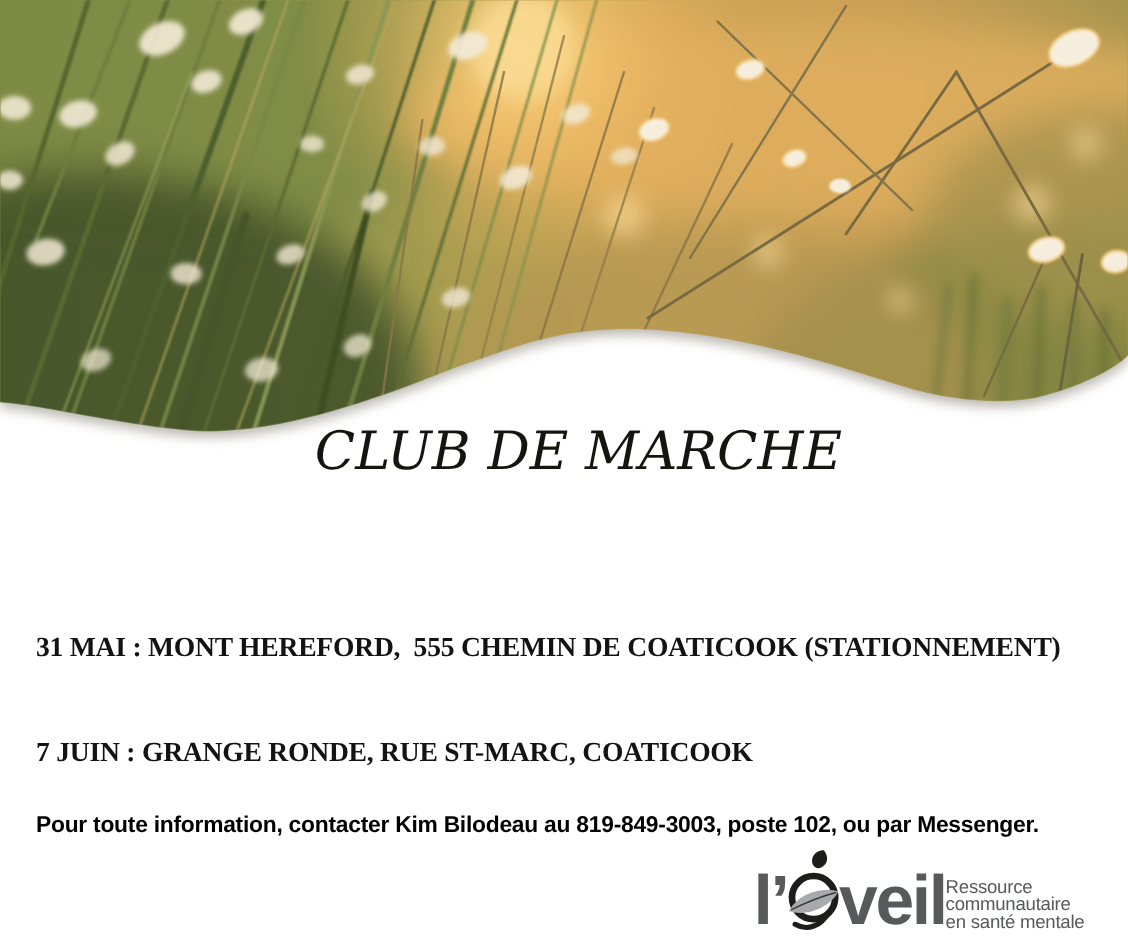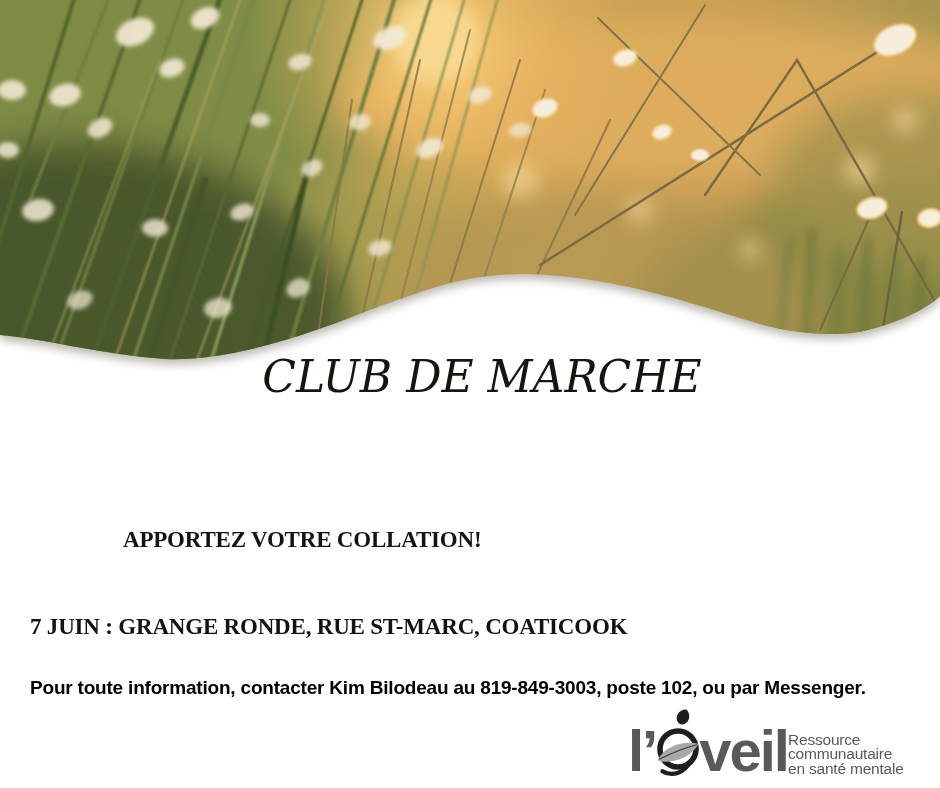--- a/index.html
+++ b/index.html
@@ -184,21 +184,21 @@
           <ellipse cx="662" cy="132" rx="10" ry="7" transform="rotate(-20 662 132)"></ellipse>
           <ellipse cx="700" cy="155" rx="9" ry="6" stroke="none"></ellipse>
         </g>
       </g>
     </svg>
   </div>
 
   <div class="title">CLUB DE MARCHE</div>
 
   <div class="schedule">
-    <div class="indent">APPORTEZ VOTRE COLLATION!</div>
+    <div>31 MAI : MONT HEREFORD,  555 CHEMIN DE COATICOOK (STATIONNEMENT)</div>
     <div>7 JUIN : GRANGE RONDE, RUE ST-MARC, COATICOOK</div>
     
   </div>
 
   <div class="contact">Pour toute information, contacter Kim Bilodeau au 819-849-3003, poste 102, ou par Messenger.</div>
 
   <div class="logo">
     <span class="logo-word">l’</span>
     <span class="logo-e">
       <svg width="48" height="78" viewBox="0 0 56 84" xmlns="http://www.w3.org/2000/svg" aria-hidden="true">

